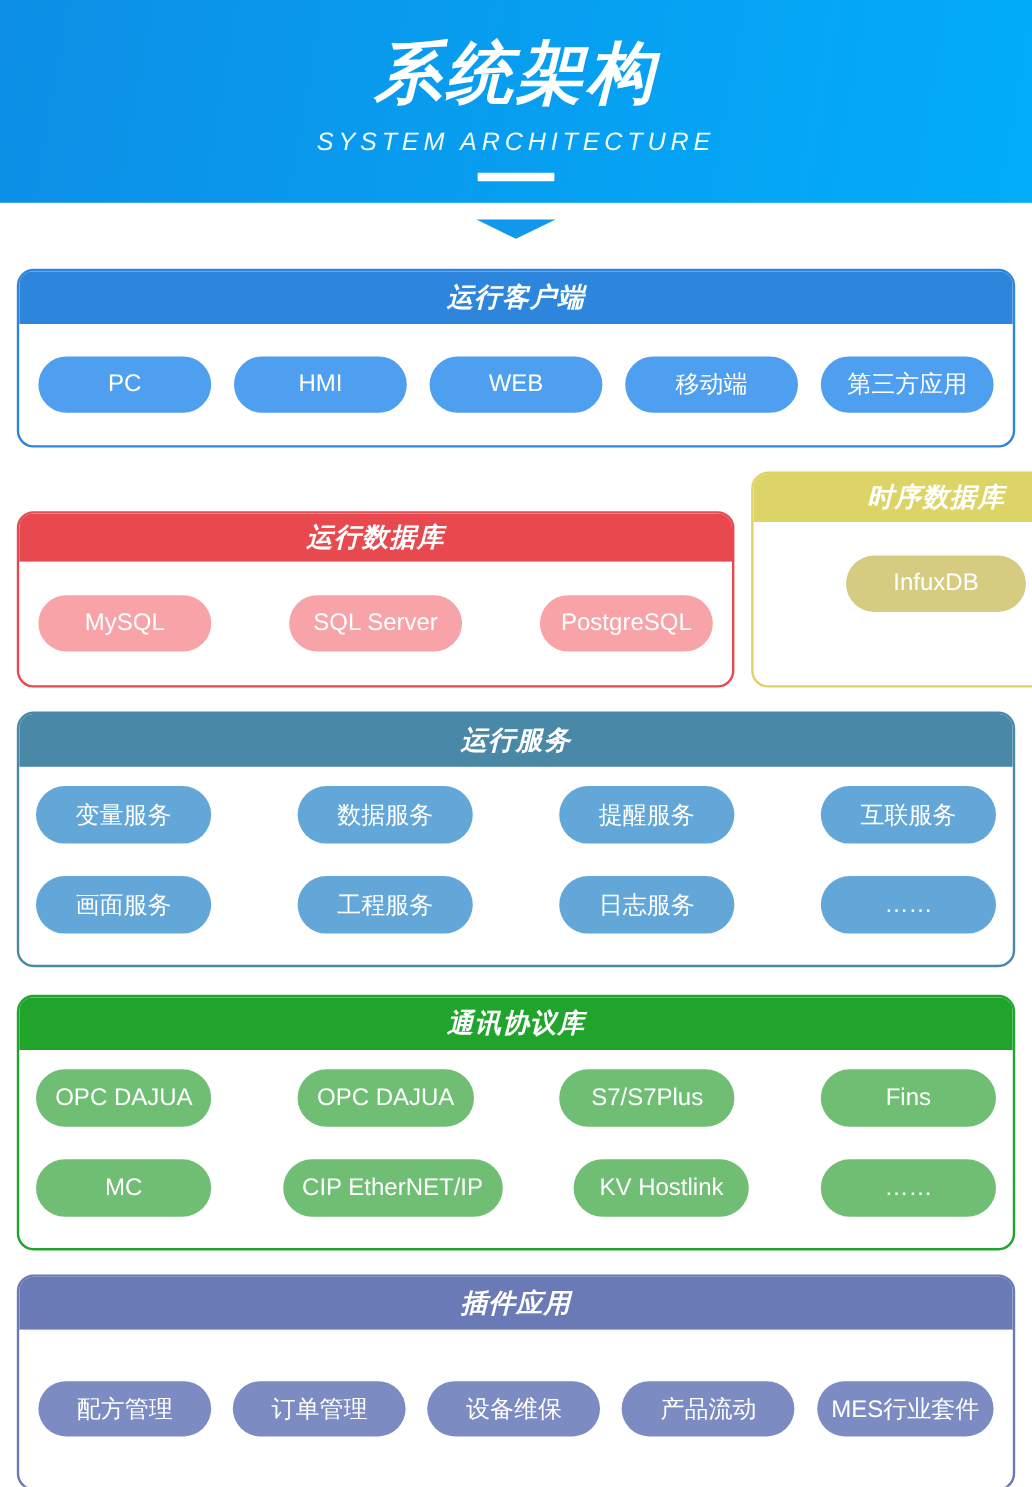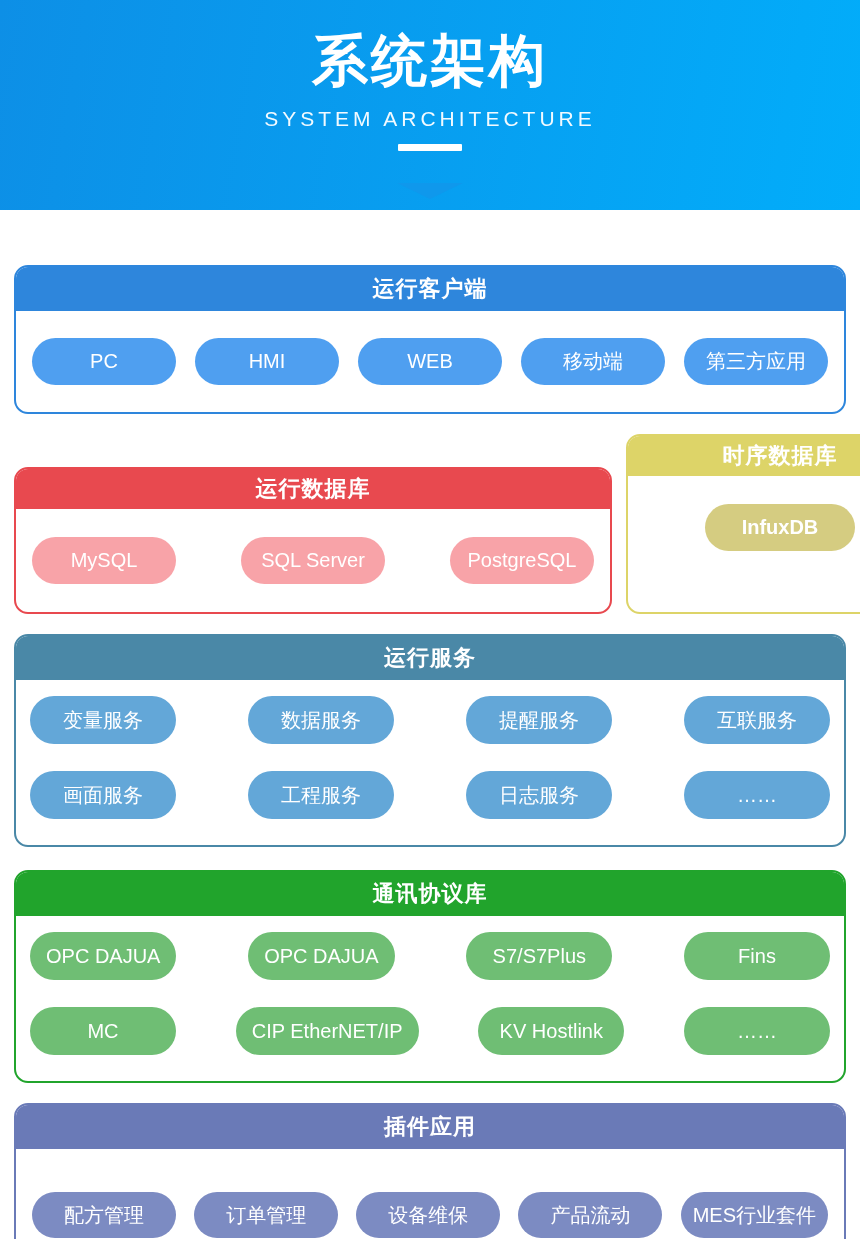--- a/index.html
+++ b/index.html
@@ -7,25 +7,26 @@
     width: 860px; height: 1239px;
     background: #ffffff;
     font-family: "Liberation Sans", "DejaVu Sans", sans-serif;
     overflow: hidden;
     position: relative;
   }
 
   
   .banner {
     position: relative;
-    width: 100%; height: 210px;
+    width: 100%; height: 169px;
     background: linear-gradient(100deg, var(--grad-start, #0d8fe6), var(--grad-end, #02adfa));
     display: flex; flex-direction: column; align-items: center;
     box-sizing: border-box;
     padding-top: 30px;
+    font-style: italic;
   }
   .banner-title {
     color: #ffffff;
     font-size: 56px;
     font-weight: 800;
     letter-spacing: 3px;
     line-height: 1.1;
   }
   .banner-subtitle {
     margin-top: 15px;
@@ -62,20 +63,21 @@
   }
   .panel-header {
     background: var(--c, #888);
     color: #ffffff;
     text-align: center;
     font-size: 22px;
     font-weight: 700;
     height: 44px;
     line-height: 44px;
     letter-spacing: 1px;
+    font-style: italic;
   }
   .panel-body {
     display: flex;
     justify-content: space-between;
     align-items: center;
   }
   .pill {
     background: var(--pill, #aaa);
     color: #ffffff;
     height: 47px;
@@ -95,21 +97,21 @@
   
   .body-five { padding: 27px 16px; }
 
   
   .db-row { display: flex; gap: 14px; }
   .panel-runtime-db { width: 598px; flex: none; margin-top: 33px; }
   .panel-timeseries-db { width: 308px; flex: none; }
   .panel-runtime-db .panel-header, .panel-timeseries-db .panel-header { height: 40px; line-height: 40px; }
   .body-dbs { padding: 28px 16px; text-align: center; }
   .body-single { padding: 28px 16px; justify-content: center; }
-  .body-single .pill { min-width: 150px; font-weight: bold; }
+  .body-single .pill { min-width: 150px; }
 
   
   .body-rows { display: block; padding: 16px 14px 26px; }
   .pill-row { display: flex; justify-content: space-between; align-items: flex-end; }
   .pill-row + .pill-row { margin-top: 27px; }
   .pill-row .pill { min-width: 146px; height: 48px; }
 
   .body-plugins { padding: 43px 16px; }
   .body-plugins .pill { height: 46px; padding: 0 12px; }
 </style>

